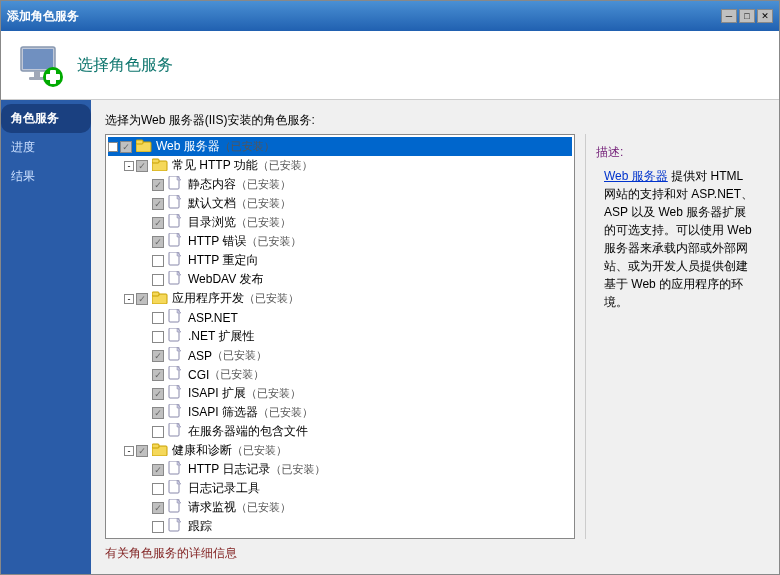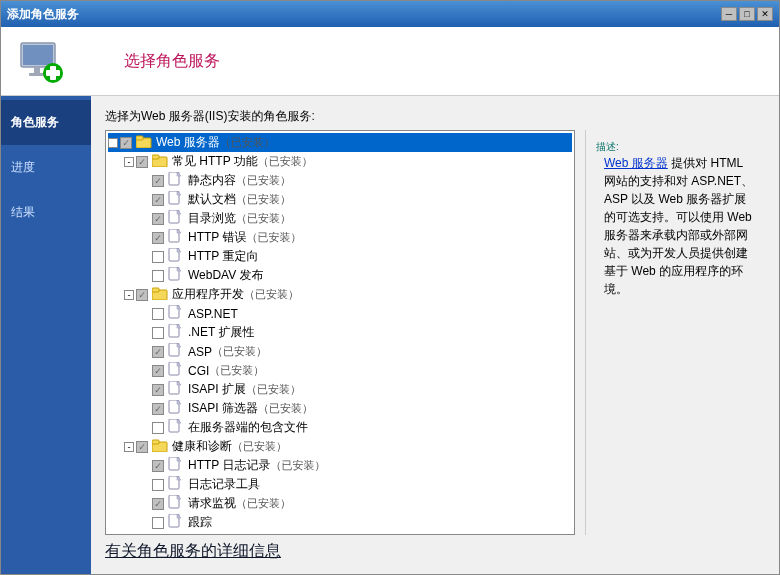--- a/index.html
+++ b/index.html
@@ -65,45 +65,45 @@
 
     .header-icon {
       width: 48px;
       height: 48px;
       margin-right: 12px;
       flex-shrink: 0;
     }
 
     .header-title {
       font-size: 16px;
-      color: #be185d;
+      color: #0f766e;
       font-weight: normal;
-      margin-left: 47px;
     }
 
     .main-area {
       display: flex;
       flex: 1;
       background: #f0f0f0;
     }
 
     .sidebar {
       width: 90px;
       background: #2a5ca8;
       color: white;
       display: flex;
       flex-direction: column;
       padding-top: 4px;
     }
 
     .sidebar-item {
-      padding: 14px 10px;
+      padding: 6px 10px;
       font-size: 12px;
       color: #cce0ff;
       cursor: pointer;
+      border-radius: 10px;
     }
 
     .sidebar-item.active {
       background: #1a4080;
       color: white;
       font-weight: bold;
     }
 
     .content-area {
       flex: 1;
@@ -193,36 +193,36 @@
     .installed-label {
       color: #555;
       font-size: 11px;
     }
 
     .link-row {
       margin-top: 6px;
     }
 
     .link {
-      color: #0f172a;
-      text-decoration: underline;
+      color: #7f1d1d;
       cursor: pointer;
-      font-size: 16px;
+      font-size: 12px;
     }
 
     .description-panel {
       width: 180px;
       background: #f0f0f0;
       padding: 10px;
       border-left: 1px solid #ccc;
     }
 
     .desc-title {
-      font-size: 10px;
-      color: #0f766e;
+      font-size: 12px;
+      margin-bottom: 6px;
+      color: #701a75;
     }
 
     .desc-link {
       color: #0033cc;
       text-decoration: underline;
       cursor: pointer;
     }
 
     .desc-text {
       font-size: 12px;

